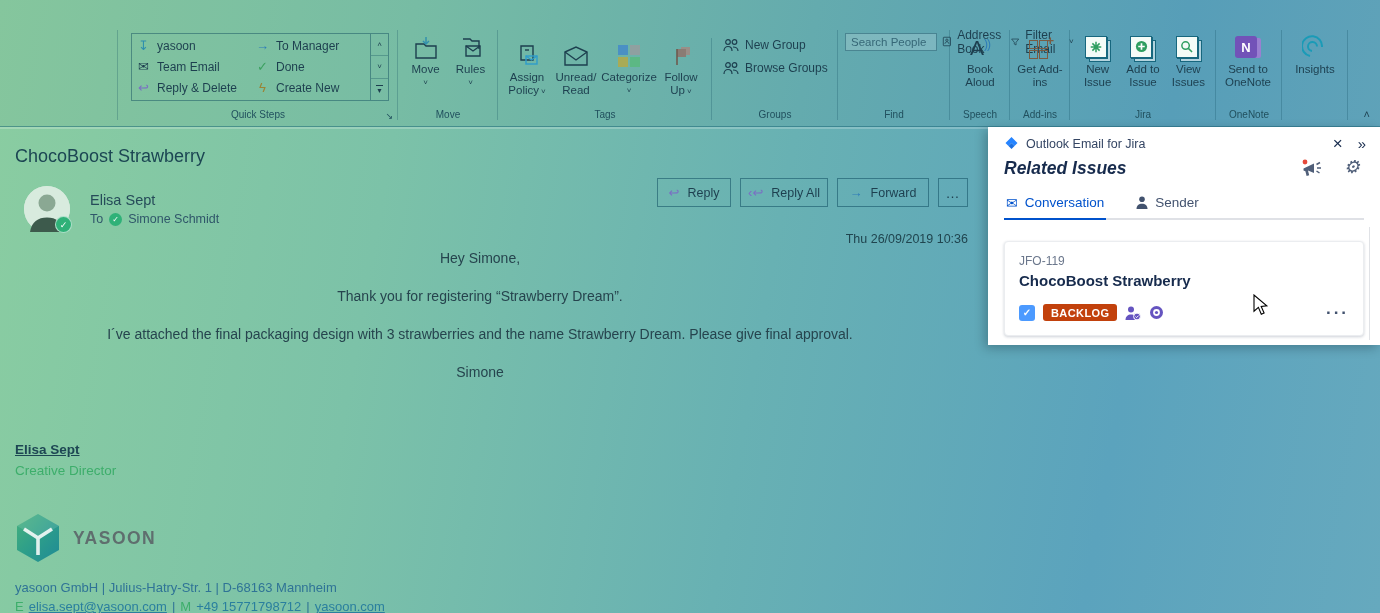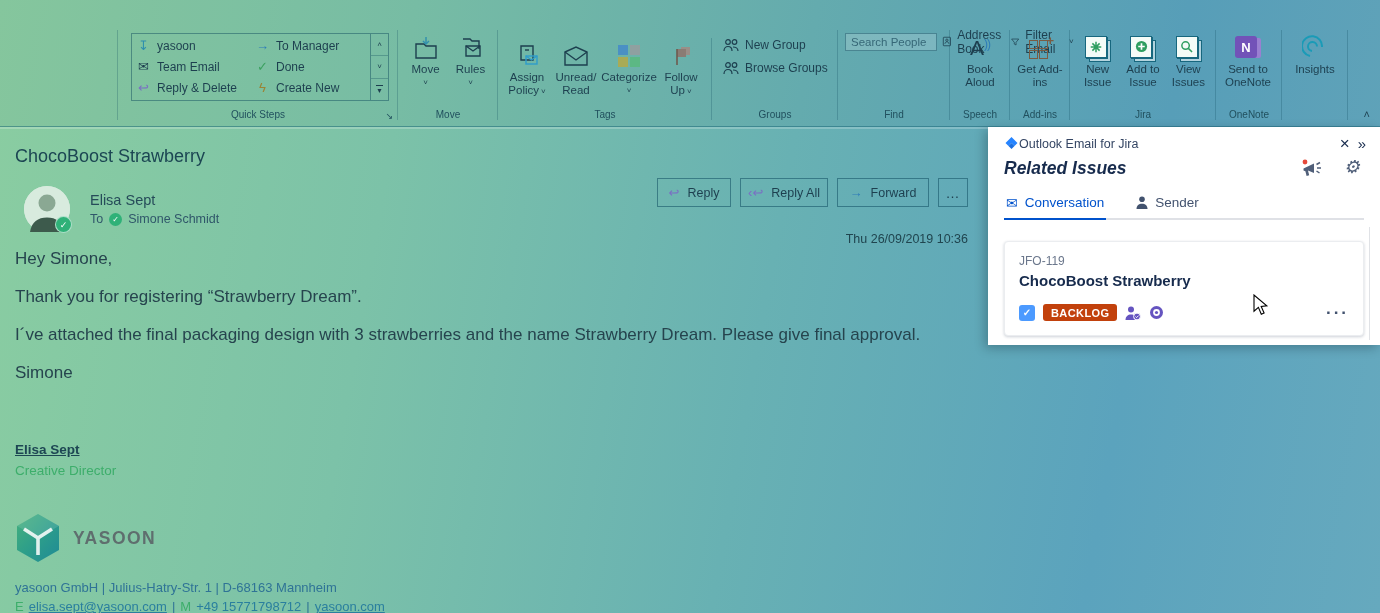--- a/index.html
+++ b/index.html
@@ -74,38 +74,38 @@
   .sender{position:absolute;left:90px;top:192px;font-size:14.5px;color:#264b59;}
   .to-row{position:absolute;left:90px;top:212px;font-size:12.5px;color:#30576a;display:flex;align-items:center;gap:6px;}
   .r-check{width:13px;height:13px;border-radius:50%;background:#2fb178;color:#fff;font-size:8px;display:flex;align-items:center;justify-content:center;}
   .actions{position:absolute;left:657px;top:178px;display:flex;gap:9px;}
   .abtn{display:flex;align-items:center;justify-content:center;gap:8px;height:29px;box-sizing:border-box;
     border:1px solid rgba(16,78,98,.55);background:transparent;font-size:12.5px;color:#1d3f4f;cursor:pointer;
     font-family:"Liberation Sans",sans-serif;}
   .w-reply{width:74px;}.w-replyall{width:88px;}.w-forward{width:92px;}.w-more{width:30px;font-size:14px;letter-spacing:1px;}
   .ai{font-size:13px;}
   .msg-date{position:absolute;right:412px;top:232px;font-size:12.5px;color:#20454f;}
-  .body-text{position:absolute;left:15px;top:249px;width:930px;font-size:17px;line-height:19px;color:#26444e;}
+  .body-text{position:absolute;left:15px;top:249px;width:930px;font-size:14px;line-height:19px;color:#26444e;text-align:center;}
   .body-text p{margin:0 0 19px;}
   .body-text p.tight{margin:0;}
   
   .sig{position:absolute;left:15px;top:442px;font-size:13.5px;}
   .sig-name{font-weight:bold;text-decoration:underline;color:#1d4653;}
   .sig-title{color:#3dae6b;margin-top:6px;}
   .logo-row{display:flex;align-items:center;gap:12px;margin-top:35px;}
   .logo-text{font-size:17.5px;font-weight:bold;color:#5f6e6e;letter-spacing:1.5px;}
   .sig-addr{margin-top:17px;color:#2f7396;font-size:13px;}
   .sig-contact{margin-top:4px;font-size:13px;color:#2f7396;display:flex;align-items:center;gap:5px;}
   .pfx{color:#3dae6b;}
   .lnk{color:#2a7f9e;text-decoration:underline;cursor:pointer;}
   .tel{color:#2a7f9e;}
   
   .panel{position:absolute;left:988px;top:127px;width:392px;height:218px;background:#fff;box-sizing:border-box;
     box-shadow:-3px 3px 10px rgba(0,20,30,.28);}
-  .p-top{display:flex;align-items:center;padding:9px 14px 0 16px;}
+  .p-top{display:flex;align-items:center;gap:7px;padding:9px 14px 0 16px;}
   .p-app{flex:1;font-size:12.5px;color:#344563;}
   .p-close{font-size:17px;color:#172b4d;cursor:pointer;margin-right:8px;line-height:14px;}
   .p-collapse{font-size:15px;color:#172b4d;cursor:pointer;line-height:14px;}
   .p-head{display:flex;gap:20px;padding:7px 20px 0 16px;font-style:italic;}
   .p-head h2{flex:1;margin:0;font-size:17.5px;color:#172b4d;font-weight:bold;}
   .mega{position:relative;cursor:pointer;}
   .gear{font-size:18px;color:#505f79;cursor:pointer;line-height:18px;}
   .p-tabs{display:flex;gap:28px;margin:10px 16px 0;border-bottom:2px solid #dfe1e6;}
   .p-tab{display:flex;align-items:center;gap:7px;font-size:13.5px;color:#42526e;padding:5px 2px 8px;cursor:pointer;}
   .p-tab.active{color:#0052cc;border-bottom:2px solid #0052cc;margin-bottom:-2px;}

